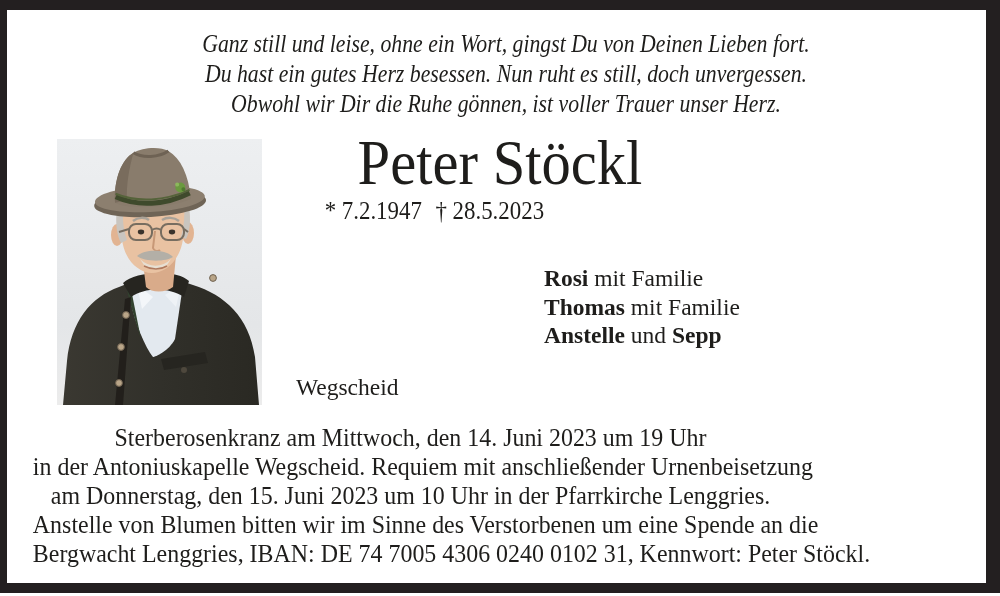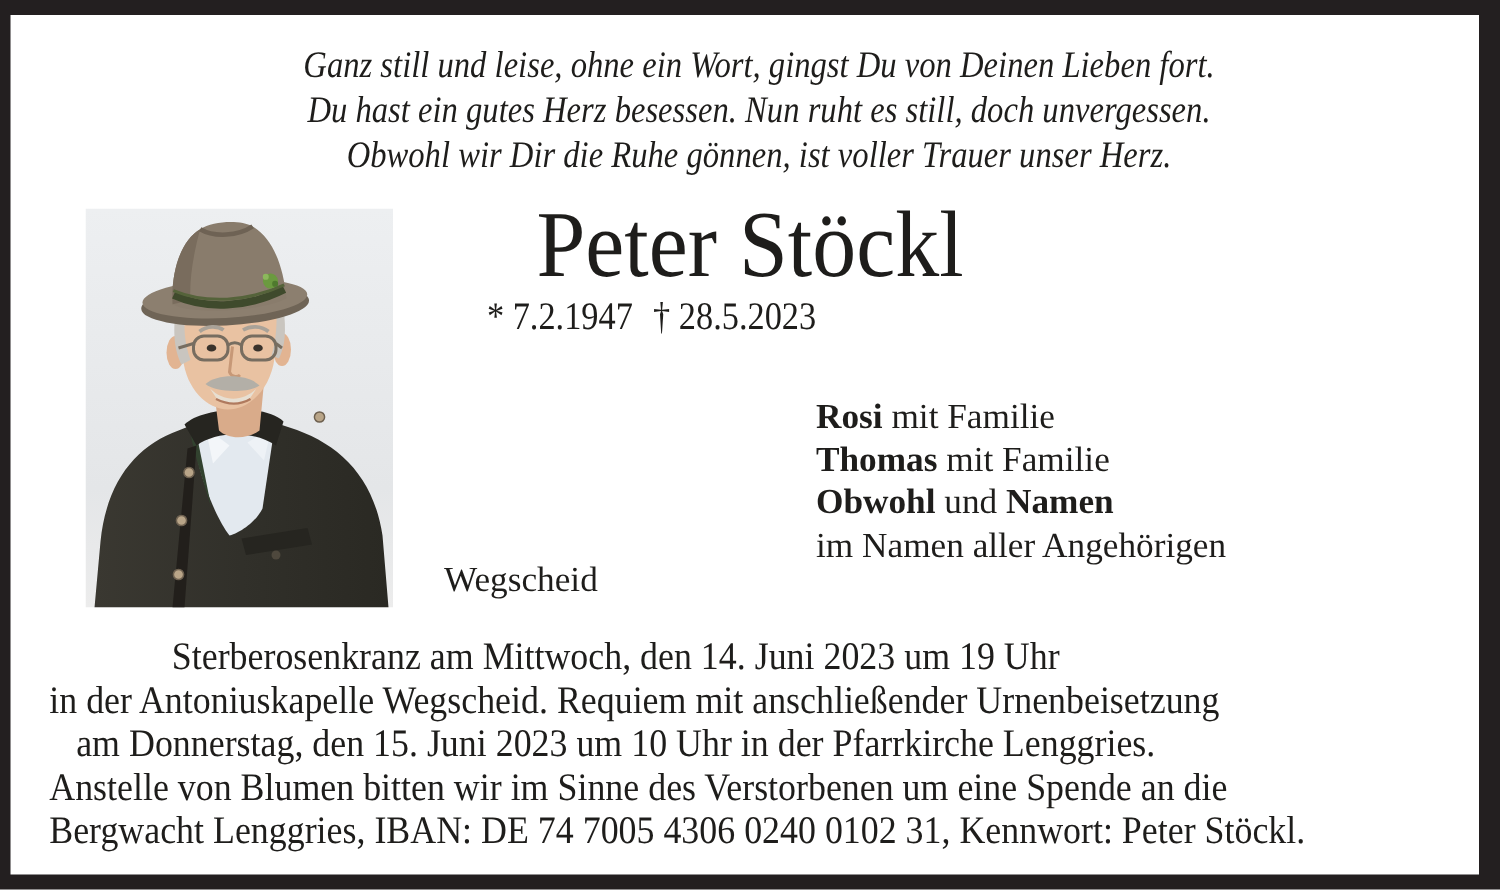--- a/index.html
+++ b/index.html
@@ -158,22 +158,21 @@
   <div class="name">Peter Stöckl</div>
 
   <div class="dates">
     <span>* 7.2.1947</span>
     <span>† 28.5.2023</span>
   </div>
 
   <div class="mourners">
     <div class="m-line"><b>Rosi</b><span> mit Familie</span></div>
     <div class="m-line"><b>Thomas</b><span> mit Familie</span></div>
-    <div class="m-line"><b>Obwohl</b><span> und </span><b>Namen</b></div>
-    <div class="m-line">im Namen aller Angehörigen</div>
+    <div class="m-line"><b>Anstelle</b><span> und </span><b>Sepp</b></div>
   </div>
 
   <div class="location">Wegscheid</div>
 
   <div class="announcement">
     <span class="cond">Sterberosenkranz am Mittwoch, den 14. Juni 2023 um 19 Uhr</span>
     <span class="cond">in der Antoniuskapelle Wegscheid. Requiem mit anschließender Urnenbeisetzung</span>
     <span class="cond">am Donnerstag, den 15. Juni 2023 um 10 Uhr in der Pfarrkirche Lenggries.</span>
     <span class="cond">Anstelle von Blumen bitten wir im Sinne des Verstorbenen um eine Spende an die</span>
     <span class="cond">Bergwacht Lenggries, IBAN: DE 74 7005 4306 0240 0102 31, Kennwort: Peter Stöckl.</span>

